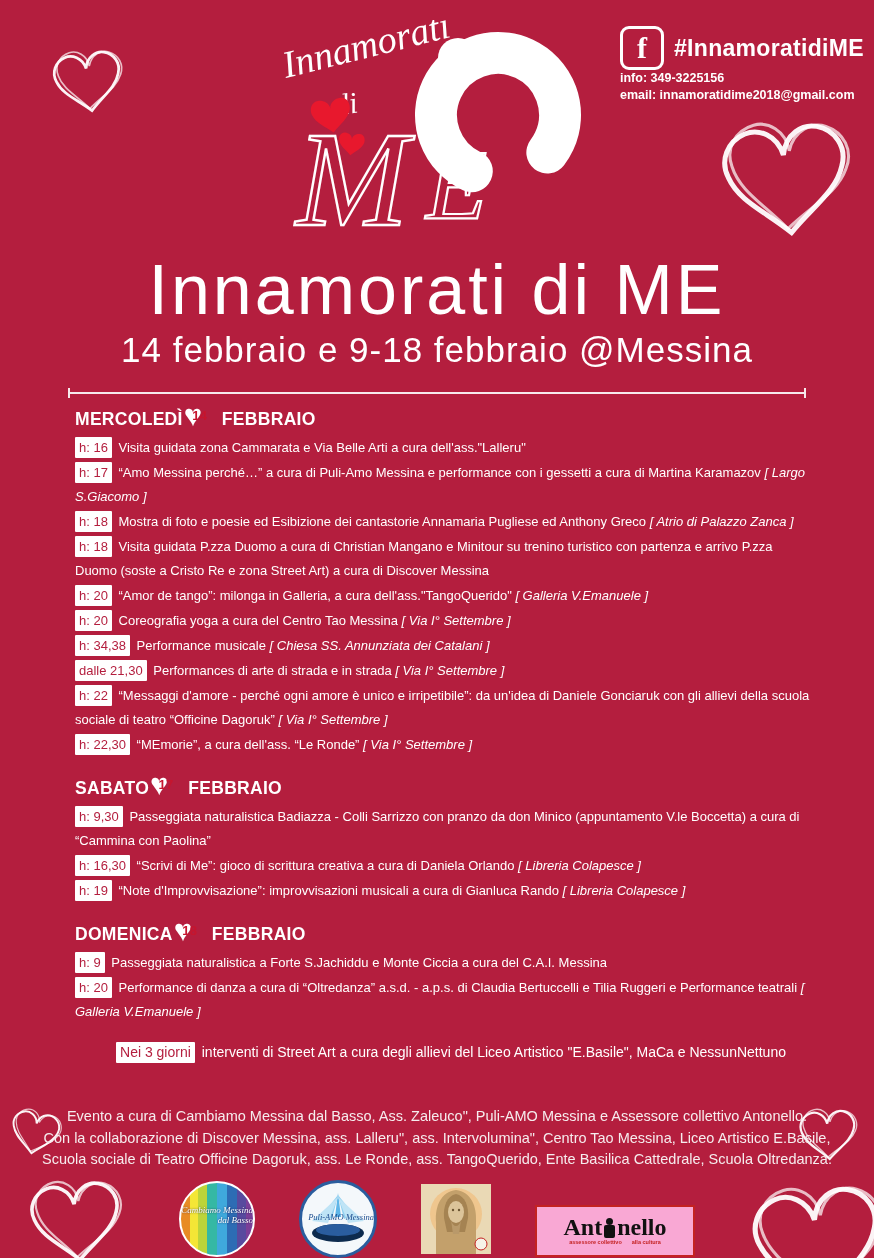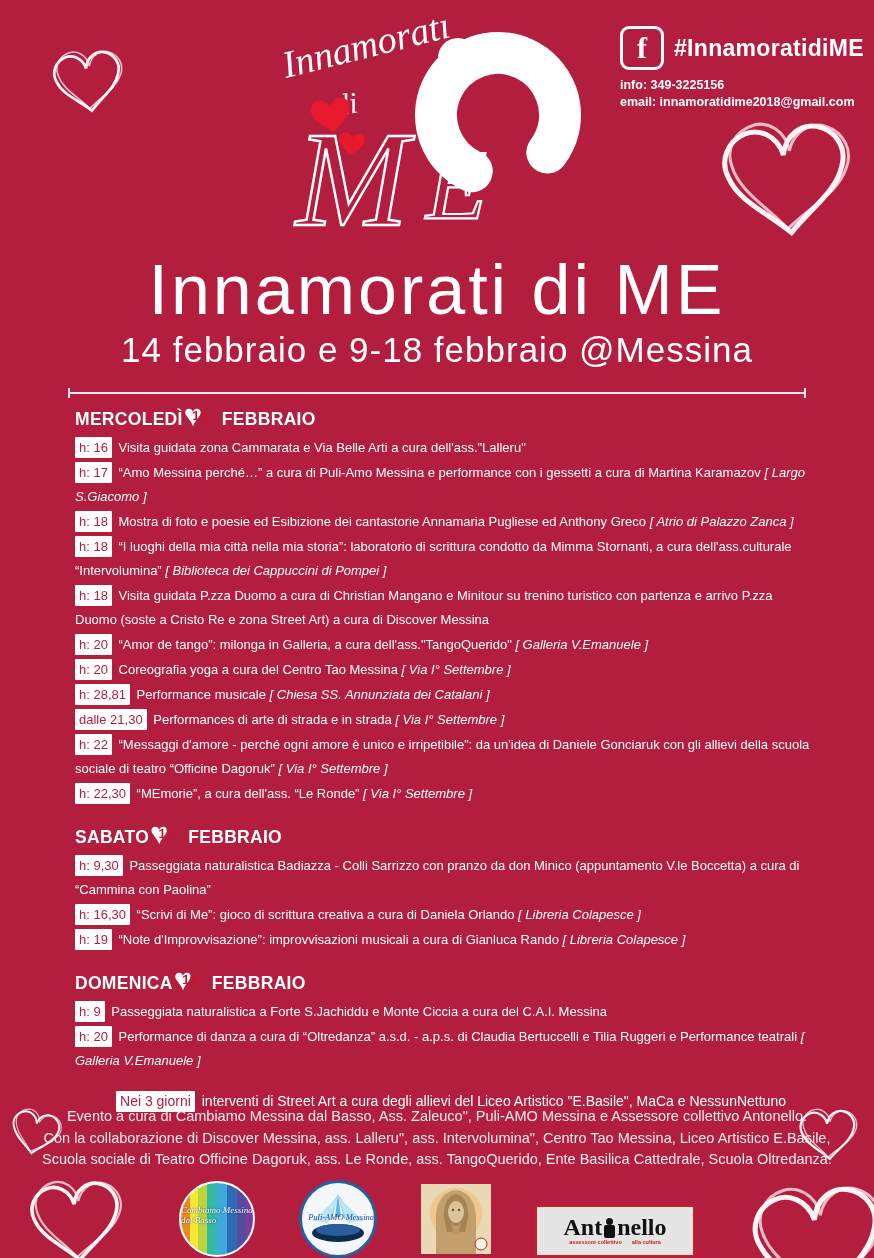--- a/index.html
+++ b/index.html
@@ -13,21 +13,21 @@
   .heart-doodle svg{display:block;width:100%;height:100%;}
   
   .logo-mark{position:absolute;left:258px;top:20px;width:330px;height:240px;}
   
   .fb-block{position:absolute;left:620px;top:26px;width:250px;}
   .fb-row{display:flex;align-items:center;gap:10px;}
   .fb-icon{width:38px;height:38px;border:3px solid #fff;border-radius:9px;
     display:flex;align-items:center;justify-content:center;
     font-family:"Liberation Serif",serif;font-weight:bold;font-size:30px;color:#fff;line-height:1;}
   .fb-hashtag{font-size:23px;font-weight:bold;letter-spacing:.3px;}
-  .fb-contacts{margin-top:7px;font-size:12.5px;font-weight:bold;line-height:17px;}
+  .fb-contacts{font-size:12.5px;font-weight:bold;line-height:17px;}
   
   .title{position:absolute;left:0;top:250px;width:100%;text-align:center;
     font-size:70px;letter-spacing:3px;font-weight:normal;}
   .subtitle{position:absolute;left:0;top:330px;width:100%;text-align:center;
     font-size:35px;letter-spacing:1px;font-weight:normal;}
   .divider{position:absolute;left:68px;top:392px;width:738px;height:2px;background:#fff;opacity:.9;}
   .divider::before,.divider::after{content:"";position:absolute;top:-4px;width:2px;height:10px;background:#fff;}
   .divider::before{left:0}.divider::after{right:0}
   
   .schedule{position:absolute;left:75px;top:404px;width:752px;}
@@ -48,30 +48,30 @@
     font-size:14.5px;line-height:21.5px;color:#f6ecee;}
   
   .logo-row{position:absolute;left:0;top:1180px;width:874px;display:flex;
     justify-content:center;align-items:center;gap:44px;}
   .logo-circle{width:72px;height:72px;border-radius:50%;position:relative;overflow:hidden;flex:0 0 auto;}
   .logo-rainbow{border:2px solid #fff;
     background:repeating-linear-gradient(90deg,
       #e88b24 0 10px,#f2d javascript00 0;);
   }
   .logo-rainbow{background:linear-gradient(90deg,#e88b24 0 12%,#f4e636 12% 24%,#bcd43a 24% 36%,#35b8a4 36% 50%,#3fa9dc 50% 64%,#2d6cb4 64% 78%,#584a9e 78% 90%,#7b3f98 90% 100%);}
-  .logo-rainbow .logo-script{position:absolute;left:0;top:22px;width:100%;text-align:left;
+  .logo-rainbow .logo-script{position:absolute;left:0;top:22px;width:100%;text-align:right;
     font-family:"Liberation Serif",serif;font-style:italic;font-size:9px;line-height:10px;color:#fff;
     text-shadow:0 0 2px rgba(0,0,60,.8);}
   .logo-puliamo{background:#f4f8fb;border:3px solid #2a5d9e;}
   .logo-puliamo svg{position:absolute;left:0;top:0;width:100%;height:100%;}
   .logo-puliamo .logo-script{position:absolute;left:0;top:29px;width:100%;text-align:right;
     font-family:"Liberation Serif",serif;font-style:italic;font-size:8.5px;color:#1d4d8f;}
   .logo-square{width:70px;height:70px;background:#ead9b5;position:relative;overflow:hidden;flex:0 0 auto;}
   .logo-square svg{display:block;width:100%;height:100%;}
-  .logo-antonello{width:156px;height:48px;background:#e5e5e5;border:2px solid #c42222;
+  .logo-antonello{width:156px;height:48px;background:#f9a8d4;border:2px solid #c42222;
     display:flex;flex-direction:column;align-items:center;justify-content:center;flex:0 0 auto;margin-top:23px;}
   .anto-main{display:flex;align-items:flex-end;font-family:"Liberation Serif",serif;
     font-weight:bold;font-size:24px;color:#111;line-height:22px;}
   .anto-figure{width:13px;height:20px;margin:0 1px;position:relative;}
   .anto-figure::before{content:"";position:absolute;left:3px;top:0;width:7px;height:7px;border-radius:50%;background:#111;}
   .anto-figure::after{content:"";position:absolute;left:1px;top:7px;width:11px;height:13px;border-radius:2px;background:#111;}
   .anto-sub{display:flex;gap:10px;font-size:5.5px;color:#c42222;font-weight:bold;margin-top:1px;}
 </style>
 </head>
 <body>
@@ -153,25 +153,24 @@
           <span class="sec-day">MERCOLEDÌ</span>
           <span class="heart-badge">
             <span class="hb-glyph">♥</span>
             <span class="hb-num">14</span>
           </span>
           <span class="sec-month">&nbsp;FEBBRAIO</span>
         </div>
         <p class="event"><span class="time-box">h: 16</span> Visita guidata zona Cammarata e Via Belle Arti a cura dell'ass."Lalleru"</p>
         <p class="event"><span class="time-box">h: 17</span> “Amo Messina perché…” a cura di Puli-Amo Messina e performance con i gessetti a cura di Martina Karamazov <span class="venue">[ Largo S.Giacomo ]</span></p>
         <p class="event"><span class="time-box">h: 18</span> Mostra di foto e poesie ed Esibizione dei cantastorie Annamaria Pugliese ed Anthony Greco <span class="venue">[ Atrio di Palazzo Zanca ]</span></p>
-        <p class="event"><span class="time-box">h: 18</span> “I luoghi della mia città nella mia storia”: laboratorio di scrittura condotto da Mimma Stornanti, a cura dell'ass.culturale “Intervolumina” <span class="venue">[ Biblioteca dei Cappuccini di Pompei ]</span></p>
         <p class="event"><span class="time-box">h: 18</span> Visita guidata P.zza Duomo a cura di Christian Mangano e Minitour su trenino turistico con partenza e arrivo P.zza Duomo (soste a Cristo Re e zona Street Art) a cura di Discover Messina</p>
         <p class="event"><span class="time-box">h: 20</span> “Amor de tango”: milonga in Galleria, a cura dell'ass."TangoQuerido" <span class="venue">[ Galleria V.Emanuele ]</span></p>
         <p class="event"><span class="time-box">h: 20</span> Coreografia yoga a cura del Centro Tao Messina  <span class="venue">[ Via I° Settembre ]</span></p>
-        <p class="event"><span class="time-box">h: 28,81</span> Performance musicale <span class="venue">[ Chiesa SS. Annunziata dei Catalani ]</span></p>
+        <p class="event"><span class="time-box">h: 34,38</span> Performance musicale <span class="venue">[ Chiesa SS. Annunziata dei Catalani ]</span></p>
         <p class="event"><span class="time-box">dalle 21,30</span> Performances di arte di strada e in strada <span class="venue">[ Via I° Settembre ]</span></p>
         <p class="event"><span class="time-box">h: 22</span> “Messaggi d'amore - perché ogni amore è unico e irripetibile”: da un'idea di Daniele Gonciaruk con gli allievi della scuola sociale di teatro “Officine Dagoruk”  <span class="venue">[ Via I° Settembre ]</span></p>
         <p class="event"><span class="time-box">h: 22,30</span> “MEmorie”, a cura dell'ass. “Le Ronde”  <span class="venue">[ Via I° Settembre ]</span></p>
       </div>
       <div class="sec">
         <div class="sec-header">
           <span class="sec-day">SABATO</span>
           <span class="heart-badge">
             <span class="hb-glyph">♥</span>
             <span class="hb-num">17</span>

